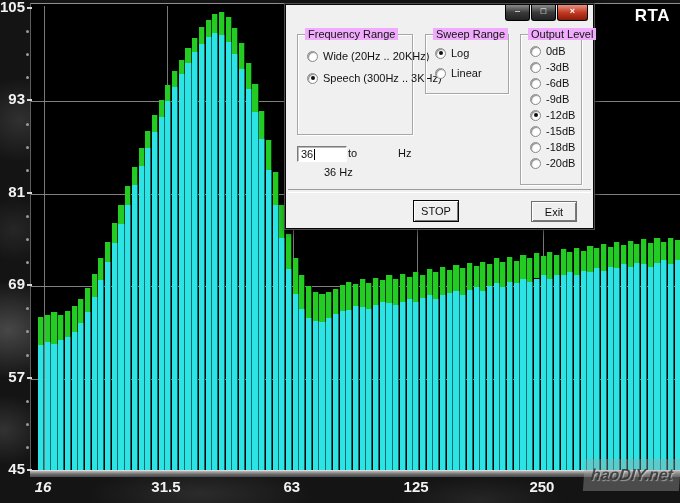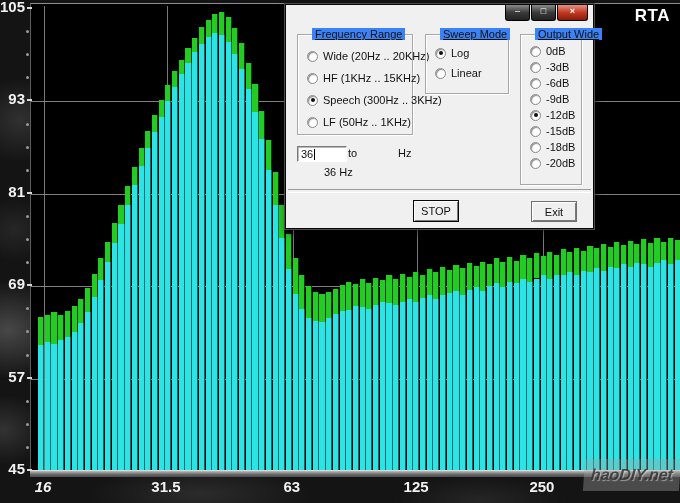--- a/index.html
+++ b/index.html
@@ -58,21 +58,21 @@
   .title-text{color:#fff;font-size:11px;text-shadow:0 1px 2px #000;white-space:nowrap;}
   .winbtns{position:absolute;right:5px;top:0;display:flex;}
   .wb{
     height:15px;border:1px solid #000;border-top:none;border-radius:0 0 3px 3px;
     color:#fff;font-size:9px;line-height:13px;text-align:center;
     background:linear-gradient(#8a8a8a,#3a3a3a 50%,#222);margin-left:1px;
   }
   .wb-min,.wb-max{width:23px;}
   .wb-close{width:29px;background:linear-gradient(#e89180,#c23a22 50%,#8c1a08);font-weight:700;}
   .grp{position:absolute;border:1px solid #a7a7a7;box-shadow:1px 1px 0 #fff, inset 1px 1px 0 #fff;}
-  .legend{position:absolute;top:-7px;left:14px;background:#3b82f6;padding:0 3px;white-space:nowrap;text-decoration:underline;}
+  .legend{position:absolute;top:-7px;left:7px;background:#f0abfc;padding:0 3px;white-space:nowrap;}
   .opts{position:absolute;left:0;right:0;}
   .opt{display:flex;align-items:center;gap:5px;padding-left:9px;cursor:default;}
   .radio{
     width:11px;height:11px;border-radius:50%;background:#fff;border:1px solid #8a8a8a;flex:none;
     box-shadow:inset 1px 1px 1px rgba(0,0,0,.45), inset -1px -1px 1px rgba(255,255,255,.95);
     position:relative;box-sizing:border-box;
   }
   .radio.sel::after{content:'';position:absolute;left:2.5px;top:2.5px;width:4px;height:4px;background:#101010;border-radius:50%;}
   .opt span.lbl{white-space:nowrap;}
   .finput{
@@ -351,51 +351,43 @@
   </div>
 
   <div class="grp" style="left:11px;top:29px;width:114px;height:99px;">
     <span class="legend">Frequency Range</span>
     <div class="opts" style="top:10px;">
         <div class="opt" style="height: 22px; text-align: center;">
           <span class="radio"></span>
           <span class="lbl">Wide  (20Hz .. 20KHz)</span>
         </div>
         <div class="opt" style="height: 22px;">
-          <span class="radio"></span>
-          <span class="lbl">HF  (1KHz .. 15KHz)</span>
-        </div>
-        <div class="opt" style="height: 22px;">
           <span class="radio sel"></span>
           <span class="lbl">Speech  (300Hz .. 3KHz)</span>
         </div>
-        <div class="opt" style="height: 22px;">
-          <span class="radio"></span>
-          <span class="lbl">LF  (50Hz .. 1KHz)</span>
-        </div>
       </div>
   </div>
 
   <div class="grp" style="left:139px;top:29px;width:82px;height:58px;">
-    <span class="legend">Sweep Mode</span>
+    <span class="legend">Sweep Range</span>
     <div class="opts" style="top:8px;">
         <div class="opt" style="height: 20px;">
           <span class="radio sel"></span>
           <span class="lbl">Log</span>
         </div>
         <div class="opt" style="height: 20px;">
           <span class="radio"></span>
           <span class="lbl">Linear</span>
         </div>
       </div>
   </div>
 
 
   <div class="grp" style="left:234px;top:29px;width:60px;height:149px;">
-    <span class="legend">Output Wide</span>
+    <span class="legend">Output Level</span>
     <div class="opts" style="top:8px;">
         <div class="opt" style="height: 16px;">
           <span class="radio"></span>
           <span class="lbl">0dB</span>
         </div>
         <div class="opt" style="height: 16px;">
           <span class="radio"></span>
           <span class="lbl">-3dB</span>
         </div>
         <div class="opt" style="height: 16px;">

